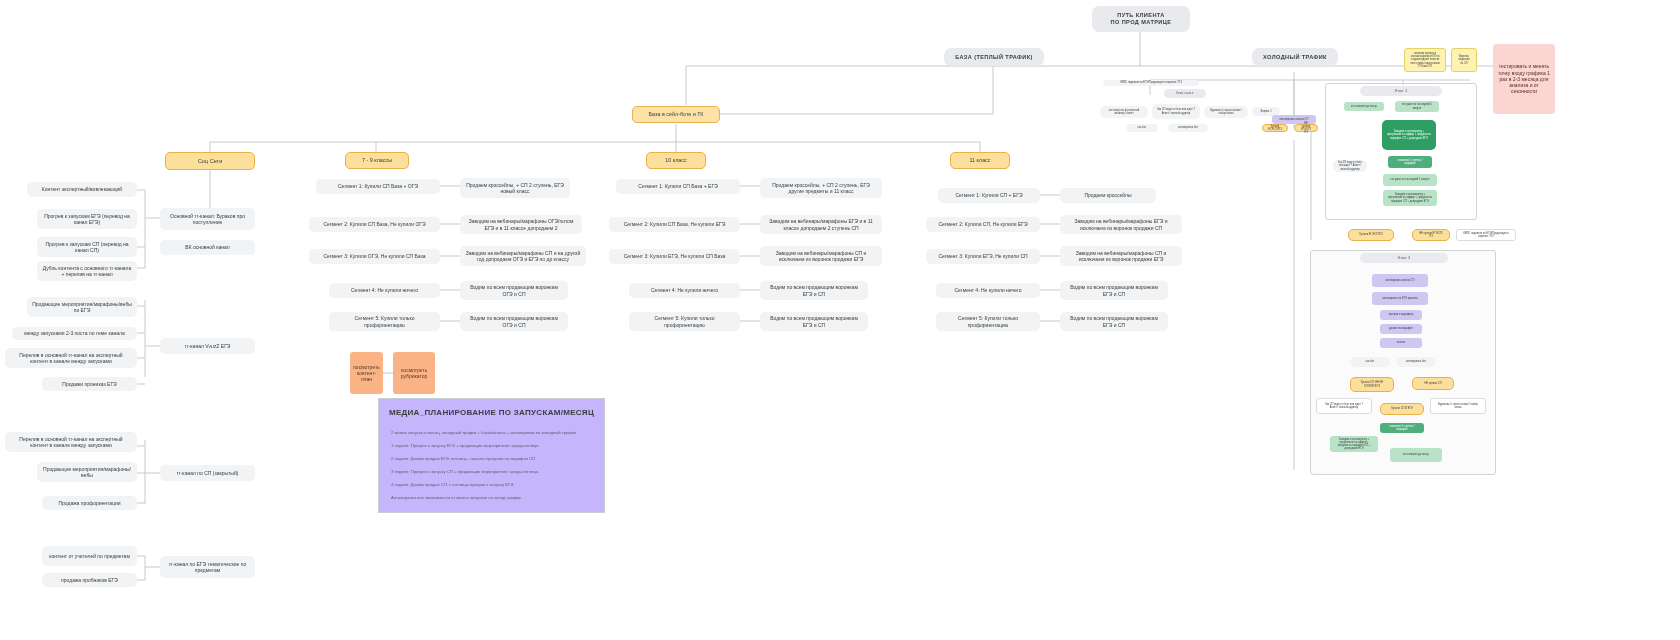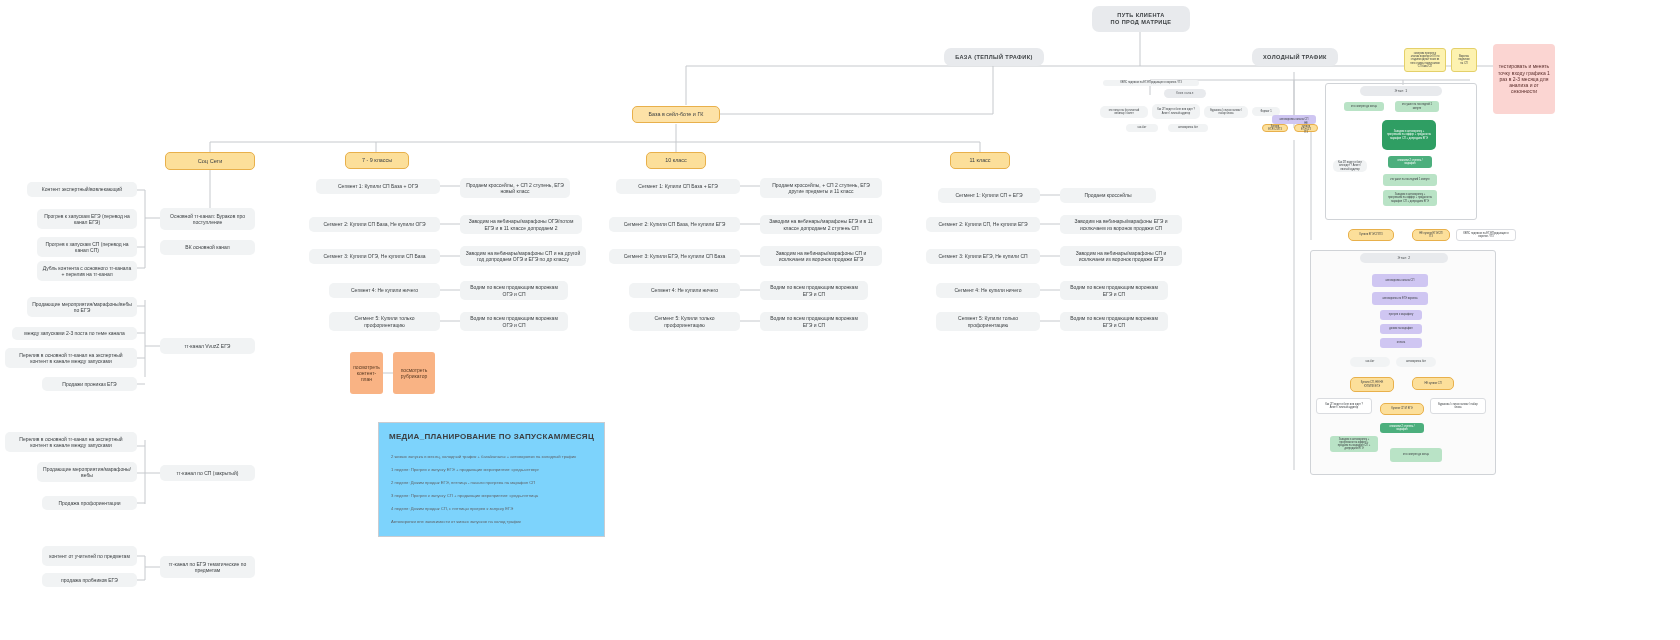--- a/index.html
+++ b/index.html
@@ -28,21 +28,21 @@
   .amber2{background:#fde2a7;border:1px solid #e8b04b;}
   .orange{background:#f9b384;color:#5a3b23;border-radius:3px;}
   .yellow{background:#fdf2b0;border:1px solid #e4d06a;border-radius:3px;}
   .pink{background:#fbd5d2;border-radius:4px;color:#5a2d2a;}
   .violet{background:#cfc6f2;border-radius:3px;}
   .green{background:#b9e3c6;border-radius:3px;}
   .greendark{background:#2f9e63;color:#fff;border-radius:5px;}
   .greenmid{background:#4caf7d;color:#fff;border-radius:3px;}
   .white{background:#ffffff;border:1px solid #dadce0;border-radius:3px;}
   .mini{font-size:2.6px;}
-  .panel{position:absolute;background:#7dd3fc;border:1px solid #c9ccd1;box-sizing:border-box;margin-top:24px;}
+  .panel{position:absolute;background:#c4b5fd;border:1px solid #c9ccd1;box-sizing:border-box;}
   svg.wires{position:absolute;left:0;top:0;width:1680px;height:640px;pointer-events:none;}
   .mp-title{position:absolute;width:100%;text-align:center;font-size:8px;font-weight:bold;color:#3c4043;letter-spacing:.3px;}
   .mp-line{position:absolute;font-size:4.2px;color:#5f6368;white-space:nowrap;}
   .subframe{position:absolute;border:1px solid #d0d3d7;box-sizing:border-box;background:transparent;border-radius:3px;}
 </style>
 </head>
 <body>
 
 <div id="canvas">
 

